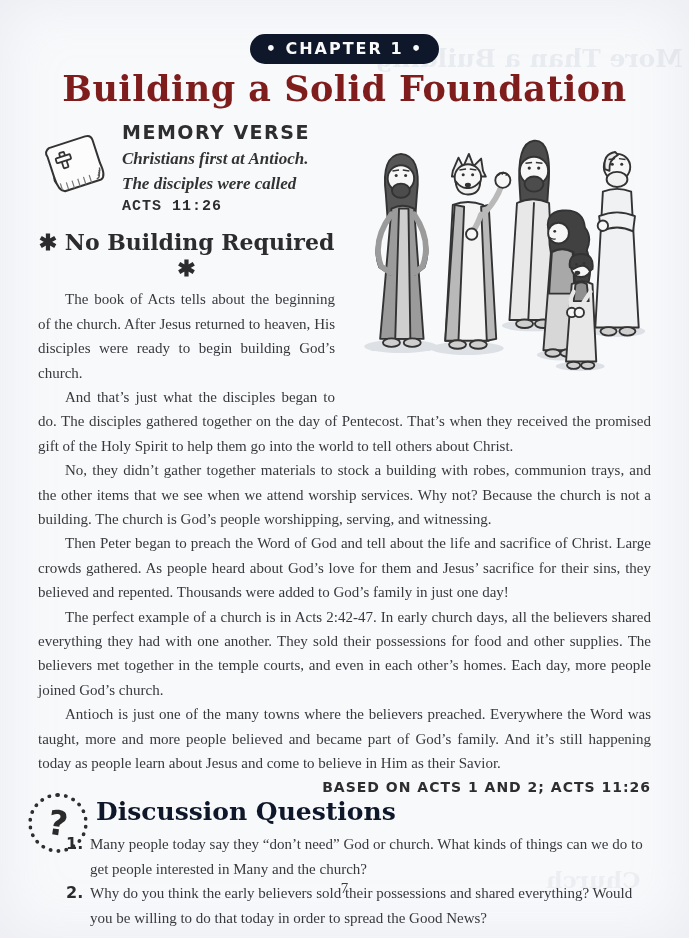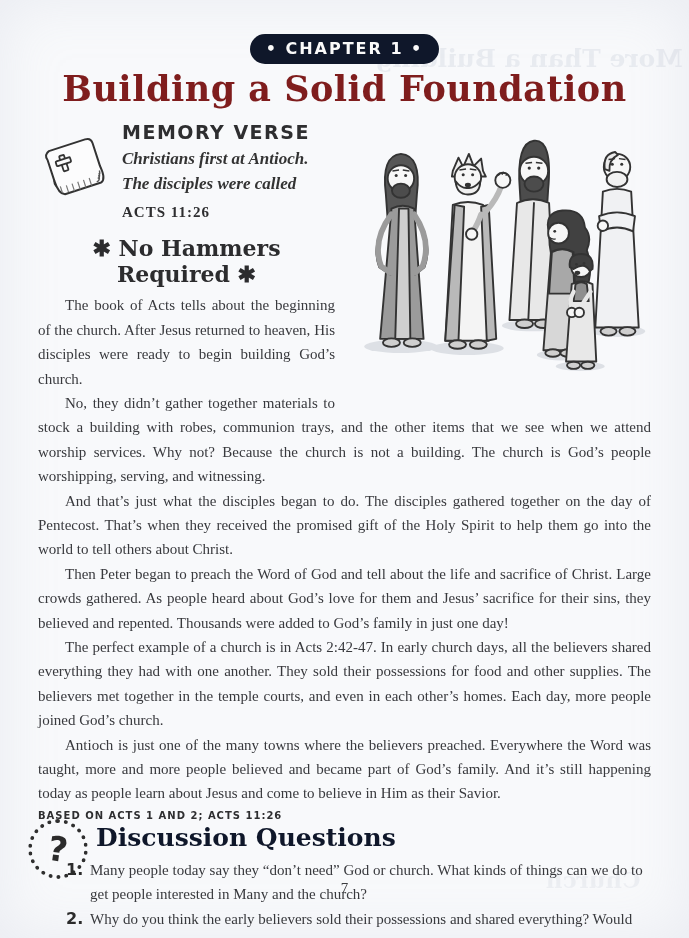--- a/index.html
+++ b/index.html
@@ -39,37 +39,37 @@
   .illustration{float:right;width:302px;height:268px;margin:0 0 6px 14px;}
 
   
   .memory-verse{display:flex;gap:10px;align-items:center;margin-top:4px;}
   .bible-icon{flex:0 0 74px;height:80px;}
   .mv-heading{
     margin:2px 0 4px;font-family:"DejaVu Sans", sans-serif;font-weight:700;
     font-size:19px;letter-spacing:1.5px;color:#2e2e30;
   }
   .mv-verse{font-style:italic;font-weight:700;font-size:17px;line-height:1.45;color:#333;}
-  .mv-ref{margin-top:8px;font-family:Liberation Serif, serif;font-weight:700;
+  .mv-ref{margin-top:2px;font-family:Liberation Mono, monospace;font-weight:700;
           font-size:15px;letter-spacing:1px;color:#2e2e30;}
 
   
   .section-heading{
     margin:14px 0 6px;text-align:center;
     font-family:"DejaVu Serif", serif;font-weight:700;
     font-size:22px;color:#2c2c2e;
   }
   .article p{
     margin:0;text-indent:27px;text-align:justify;
     font-size:15px;line-height:24.4px;color:#38393d;
   }
   .based-on{
-    margin:4px 0 2px;
+    margin:4px 0 2px;text-align:right;
     font-family:"DejaVu Sans", sans-serif;font-weight:700;
-    font-size:10px;letter-spacing:1px;color:#2e2e30;
+    font-size:14px;letter-spacing:1px;color:#2e2e30;
   }
 
   
   .discussion{position:relative;margin-top:2px;}
   .dq-icon{
     position:absolute;left:-10px;top:-4px;width:52px;height:52px;
     border:4px dotted #2f2f2f;border-radius:50%;
     display:flex;align-items:center;justify-content:center;
   }
   .dq-icon span{font-family:"DejaVu Sans", sans-serif;font-weight:700;
@@ -233,24 +233,24 @@
         <div class="mv-heading">MEMORY VERSE</div>
         <div class="mv-verse">
           <div>Christians first at Antioch.</div>
           <div>The disciples were called</div>
         </div>
         <div class="mv-ref">ACTS 11:26</div>
       </div>
     </div>
 
     <div class="article">
-      <h2 class="section-heading">✱ No Hammers Required ✱</h2>
+      <h2 class="section-heading">✱ No Building Required ✱</h2>
       <p>The book of Acts tells about the beginning of the church. After Jesus returned to heaven, His disciples were ready to begin building God’s church.</p>
+      <p>And that’s just what the disciples began to do. The disciples gathered together on the day of Pentecost. That’s when they received the promised gift of the Holy Spirit to help them go into the world to tell others about Christ.</p>
       <p>No, they didn’t gather together materials to stock a building with robes, communion trays, and the other items that we see when we attend worship services. Why not? Because the church is not a building. The church is God’s people worshipping, serving, and witnessing.</p>
-      <p>And that’s just what the disciples began to do. The disciples gathered together on the day of Pentecost. That’s when they received the promised gift of the Holy Spirit to help them go into the world to tell others about Christ.</p>
       <p>Then Peter began to preach the Word of God and tell about the life and sacrifice of Christ. Large crowds gathered. As people heard about God’s love for them and Jesus’ sacrifice for their sins, they believed and repented. Thousands were added to God’s family in just one day!</p>
       <p>The perfect example of a church is in Acts 2:42-47. In early church days, all the believers shared everything they had with one another. They sold their possessions for food and other supplies. The believers met together in the temple courts, and even in each other’s homes. Each day, more people joined God’s church.</p>
       <p>Antioch is just one of the many towns where the believers preached. Everywhere the Word was taught, more and more people believed and became part of God’s family. And it’s still happening today as people learn about Jesus and come to believe in Him as their Savior.</p>
       <div class="based-on">BASED ON ACTS 1 AND 2; ACTS 11:26</div>
     </div>
 
     <div class="discussion">
       <div class="dq-icon">
         <span>?</span>
       </div>

